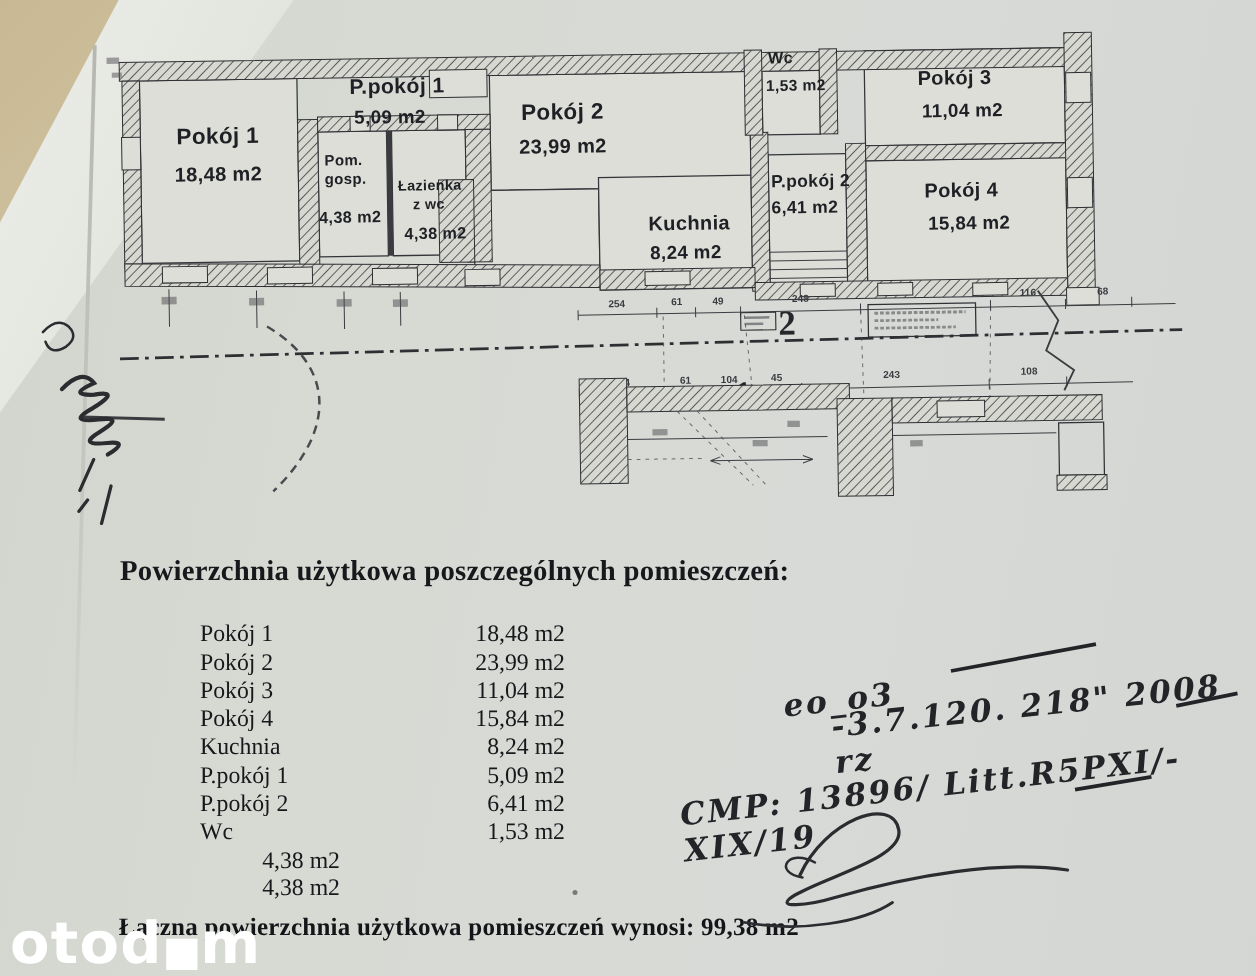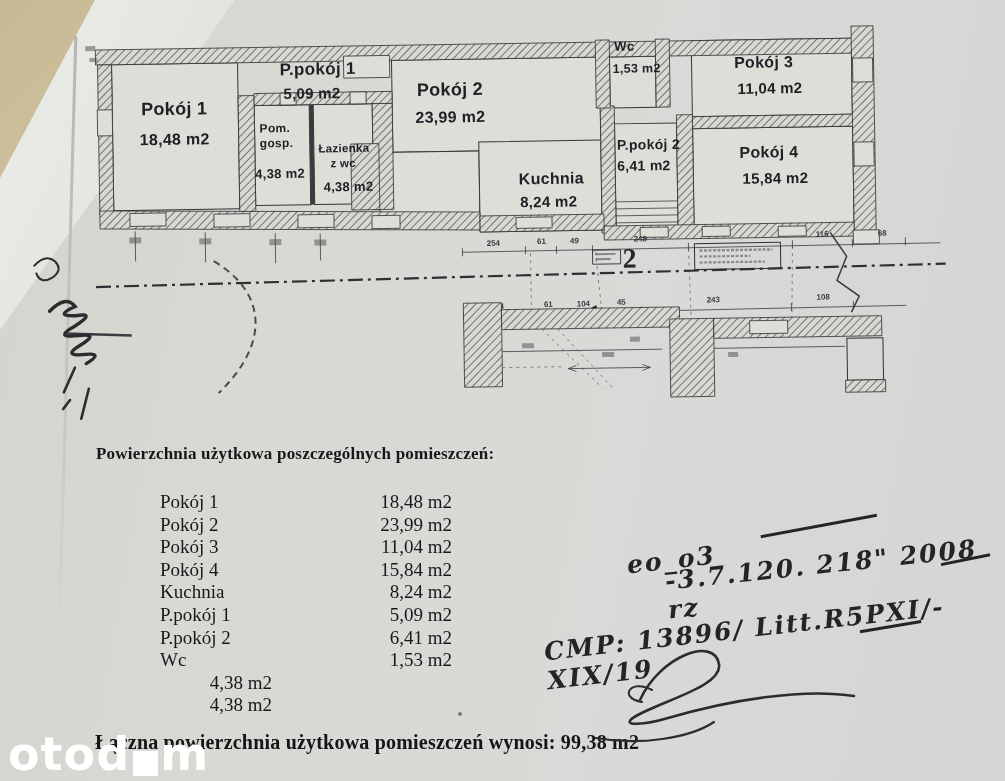--- a/index.html
+++ b/index.html
@@ -32,21 +32,21 @@
   .solidwall{fill:#3a3b3f;}
   .thinline{stroke:#3b3c41; stroke-width:0.8; fill:none;}
   .dashline{stroke:#45464b; stroke-width:0.8; fill:none; stroke-dasharray:3 4; opacity:.75;}
   .smudge{fill:#4b4c50; opacity:.5;}
   text.rn{font-family:"Liberation Sans",sans-serif; fill:#1f2025; font-weight:700; letter-spacing:.3px;}
   text.dim{font-family:"Liberation Sans",sans-serif; font-size:8px; fill:#3a3b40; font-weight:700;}
   text.bignum{font-family:"Liberation Serif",serif; font-size:28px; fill:#26272b; font-weight:600;}
   .scribble{stroke:#2b2c30; fill:none; stroke-linecap:round;}
   
   .summary{position:absolute; left:96px; top:444px; z-index:3; color:#17181c;}
-  .summary .heading{font-size:17px; font-weight:600; letter-spacing:.2px;}
+  .summary .heading{font-size:23px; font-weight:600; letter-spacing:.2px;}
   .rows{margin:27px 0 0 64px; width:292px;}
   .row{display:flex; justify-content:space-between; font-size:19px; line-height:22.6px;}
   .row .lbl{width:178px;}
   .row .val{width:112px; text-align:right;}
   .total{position:absolute; left:95px; top:731px; z-index:3; font-size:20px; font-weight:700; color:#141519; letter-spacing:.2px;}
   
   .handwriting{
     position:absolute; left:540px; top:534px; width:470px; z-index:3;
     transform:rotate(-6.5deg);
     font-family:"DejaVu Serif",serif; font-style:italic; font-weight:700;

